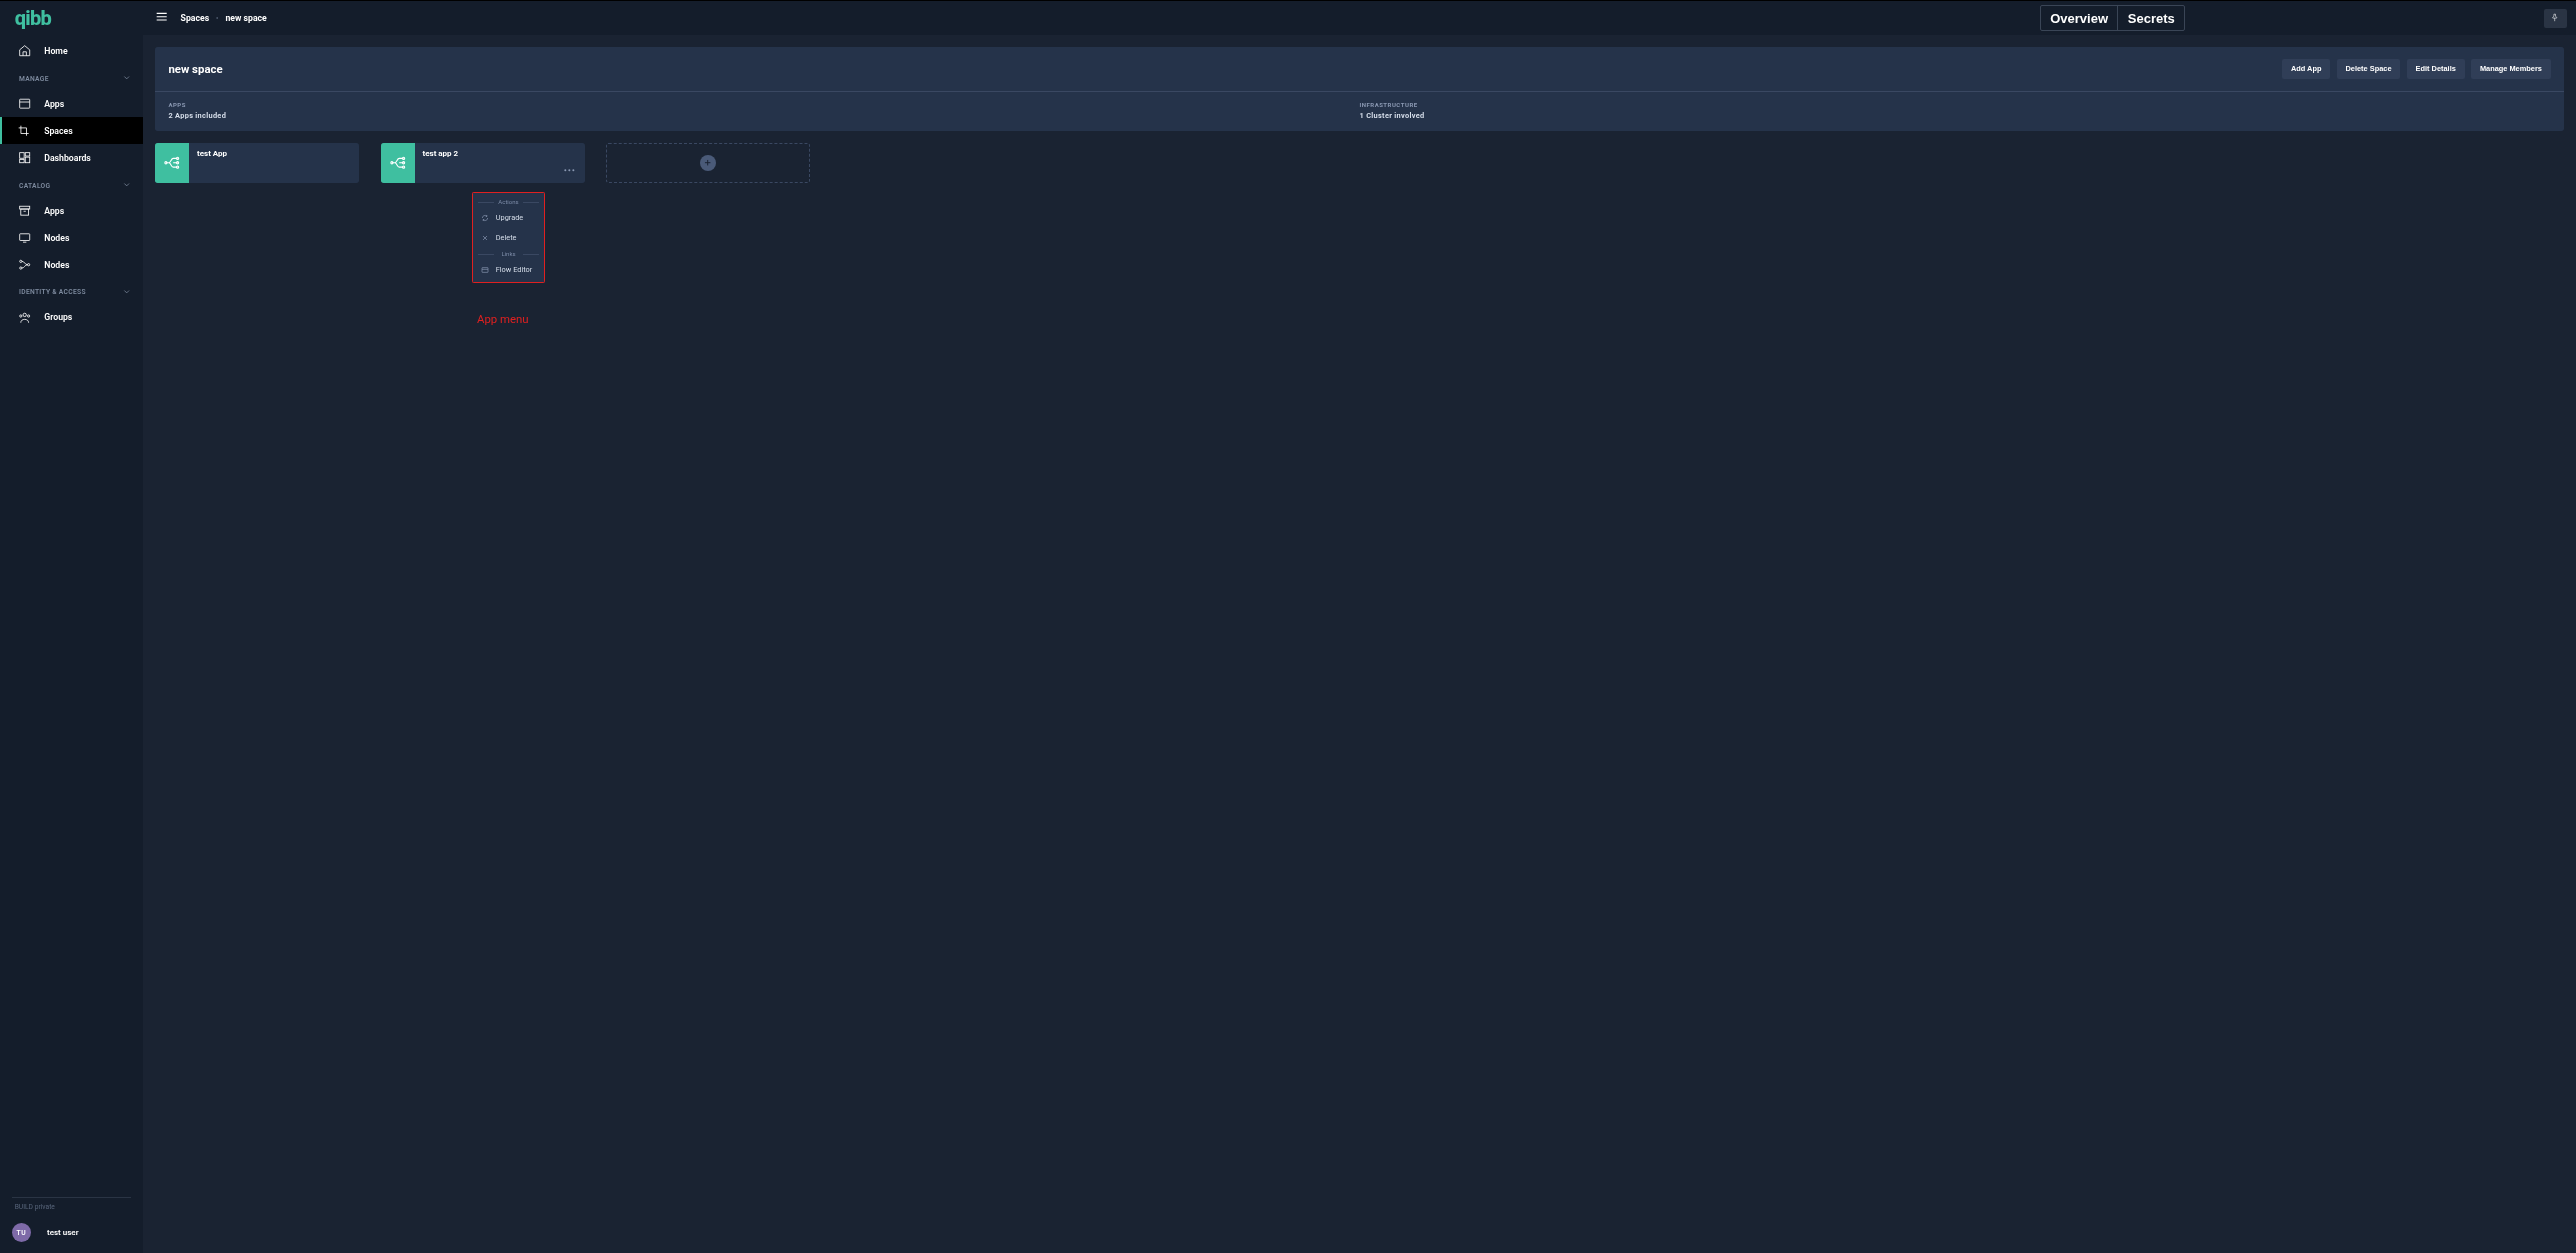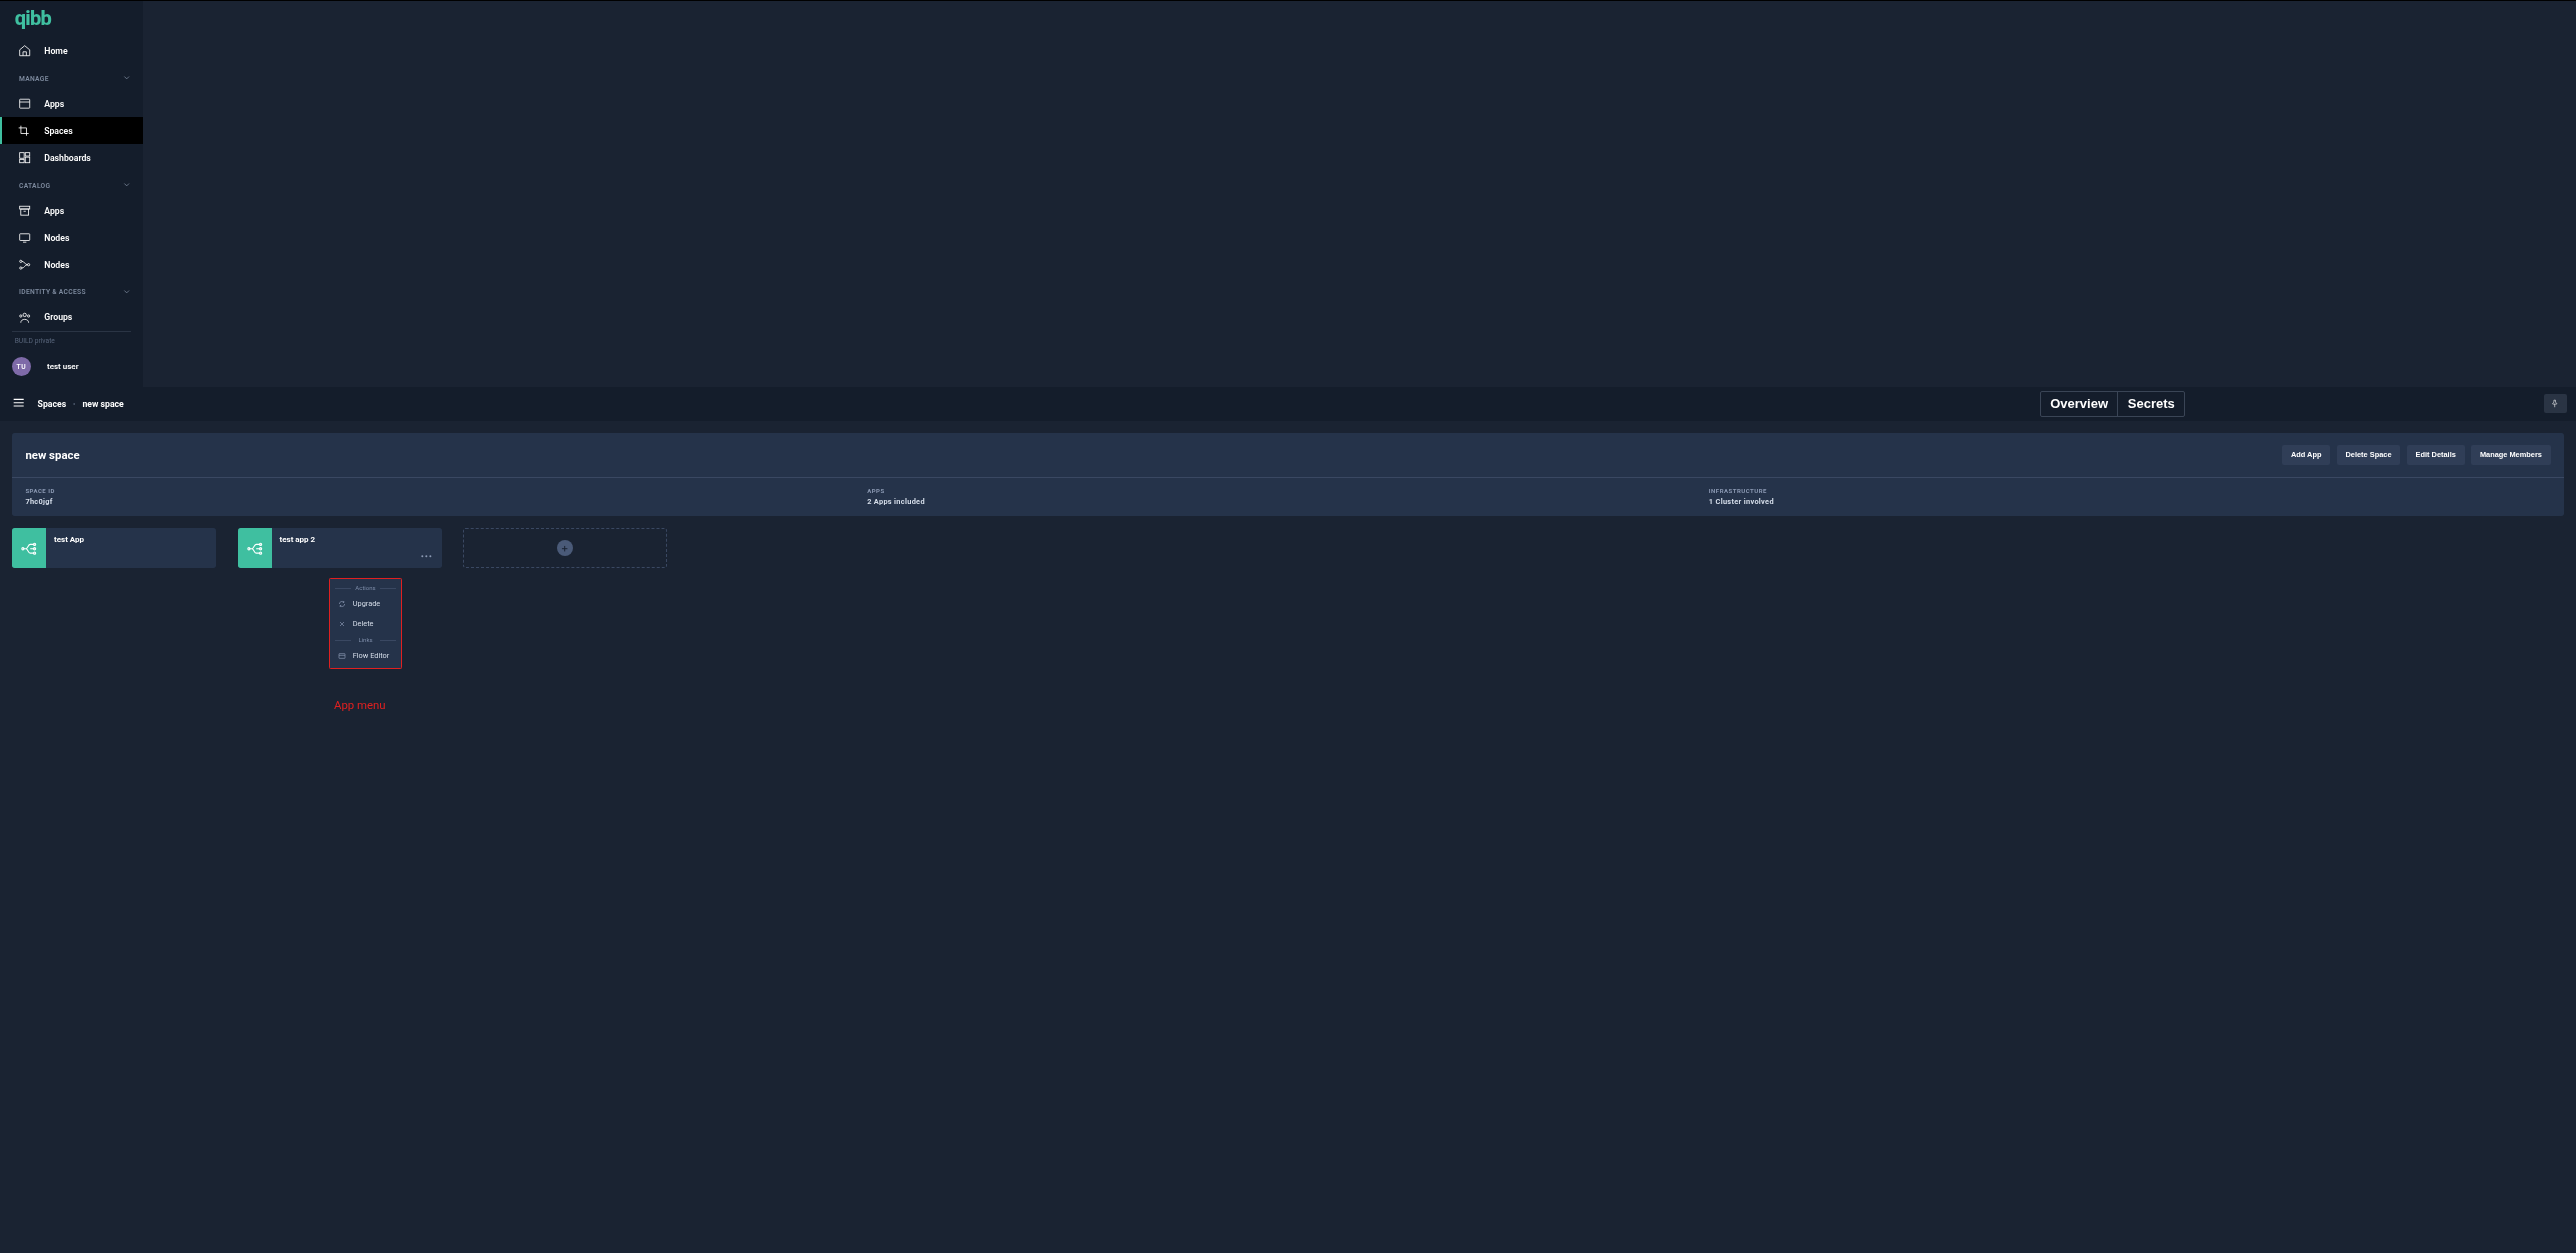--- a/index.html
+++ b/index.html
@@ -12,21 +12,20 @@
       background: #1a2332;
       color: #fff;
       width: 100%;
       height: 100vh;
       overflow: hidden;
     }
     .app-shell {
       display: flex;
       height: 100vh;
       border-top: 1.3px solid #000;
-      flex-direction: column;
     }
     
     .sidebar {
       width: 143px;
       background: #141d2b;
       display: flex;
       flex-direction: column;
       flex-shrink: 0;
     }
     .logo-wrap {
@@ -517,24 +516,20 @@
         <div class="header-top">
           <div class="space-title">new space</div>
           <div class="header-actions">
             <button class="action-btn">Add App</button>
             <button class="action-btn">Delete Space</button>
             <button class="action-btn">Edit Details</button>
             <button class="action-btn">Manage Members</button>
           </div>
         </div>
         <div class="header-meta">
-          <div class="meta-block">
-            <div class="meta-label">SPACE ID</div>
-            <div class="meta-value">7hc0jgf</div>
-          </div>
           <div class="meta-block">
             <div class="meta-label">APPS</div>
             <div class="meta-value">2 Apps included</div>
           </div>
           <div class="meta-block">
             <div class="meta-label">INFRASTRUCTURE</div>
             <div class="meta-value">1 Cluster involved</div>
           </div>
         </div>
       </div>

